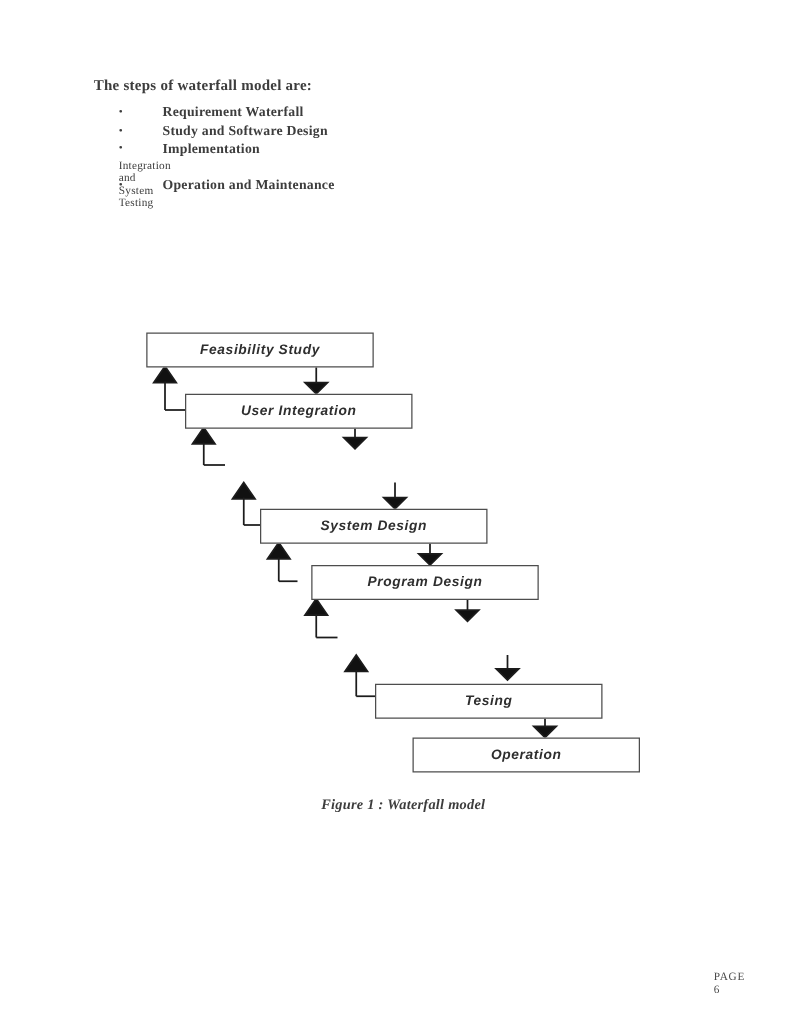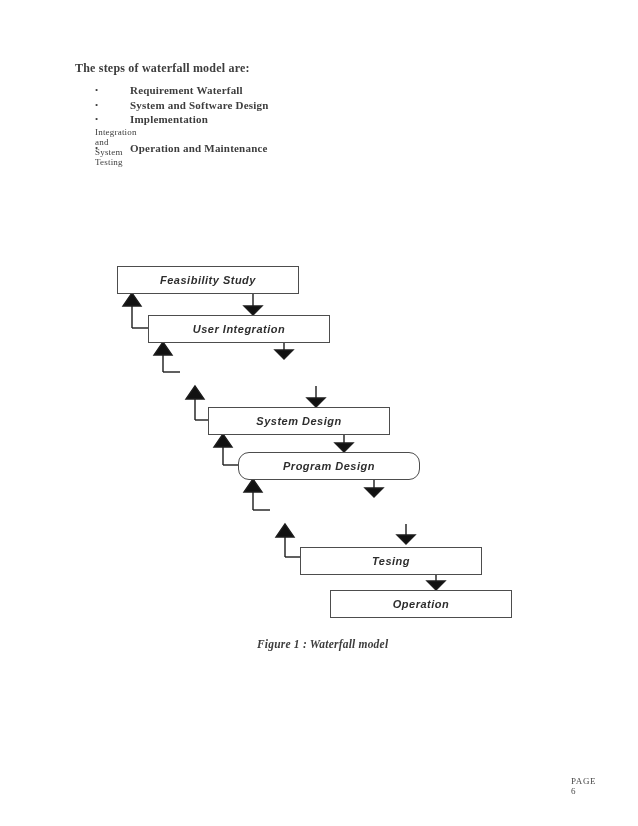--- a/index.html
+++ b/index.html
@@ -52,21 +52,21 @@
 
   <div class="heading">The steps of waterfall model are:</div>
 
   <ul class="bullet-list">
     <li>
       <span class="bullet">•</span>
       <span>Requirement Waterfall</span>
     </li>
     <li>
       <span class="bullet">•</span>
-      <span>System and Software Design</span>
+      <span>Study and Software Design</span>
     </li>
     <li>
       <span class="bullet">•</span>
       <span>Implementation</span>
     </li>
     <li>
       <span class="bullet">Integration and System Testing</span>
     </li>
     <li>
       <span class="bullet">•</span>
@@ -112,21 +112,21 @@
           <line x1="253" y1="510" x2="270" y2="510"></line>
         <polygon points="285,524 276,537 294,537"></polygon>
           <line x1="285" y1="536" x2="285" y2="557"></line>
           <line x1="285" y1="557" x2="300" y2="557"></line>
       </g>
     </svg>
 
     <div class="node" style="left:117px; top:266px;">Feasibility Study</div>
     <div class="node" style="left:148px; top:315px;">User Integration</div>
     <div class="node" style="left:208px; top:407px;">System Design</div>
-    <div class="node" style="left:238px; top:452px;border-radius:11px;">Program Design</div>
+    <div class="node" style="left:249px; top:452px;">Program Design</div>
     <div class="node" style="left:300px; top:547px;">Tesing</div>
     <div class="node" style="left:330px; top:590px;">Operation</div>
   </div>
 
   <div class="caption">Figure 1 : Waterfall model</div>
 
   <div class="page-number">PAGE 6</div>
 
 </div>
 

